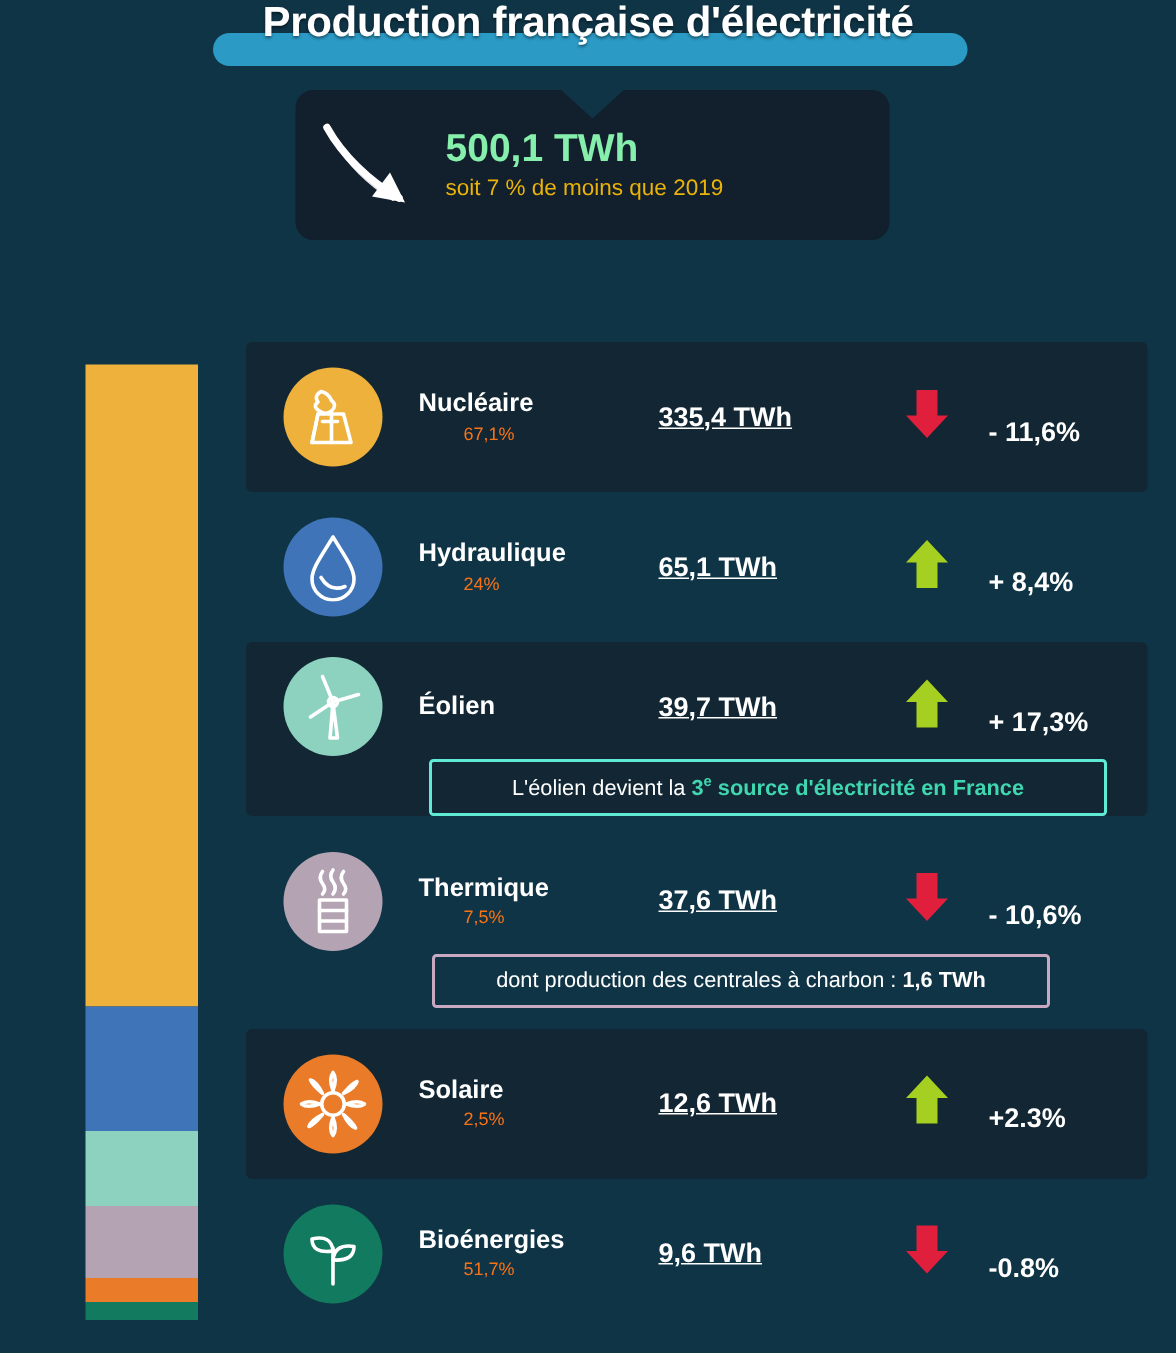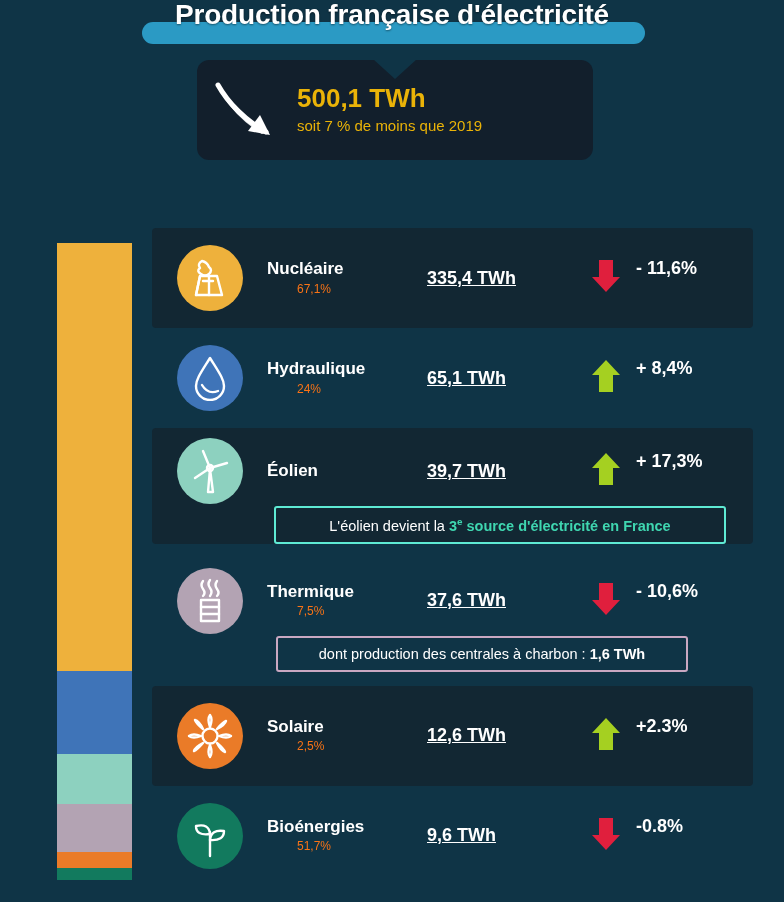--- a/index.html
+++ b/index.html
@@ -57,39 +57,39 @@
     border-right: 22px solid transparent;
     border-top: 20px solid #0f3446;
   }
   .summary-arrow {
     width: 96px; height: 76px;
     display: flex; align-items: center; justify-content: center;
     flex: 0 0 auto;
   }
   .summary-texts { padding-left: 4px; }
   .summary-value {
-    font-size: 26px; font-weight: bold; color: #eab308; line-height: 1.15;
+    font-size: 26px; font-weight: bold; color: #86efac; line-height: 1.15;
   }
   .summary-sub {
     font-size: 15px; color: #eab308; line-height: 1.3; margin-top: 2px;
   }
 
   
   .bar {
     position: absolute;
     left: 57px; top: 243px;
     width: 75px; height: 637px;
     display: flex; flex-direction: column;
   }
   .bar-seg { width: 100%; }
 
   
   .rows {
     position: absolute;
-    left: 152px; top: 228px;
+    left: 164px; top: 228px;
     width: 601px;
   }
   .row {
     position: relative;
     width: 601px;
     padding: 0;
   }
   .row.card { background: #122733; border-radius: 4px; }
   .row.plain { background: transparent; }
 
@@ -119,21 +119,21 @@
     font-size: 12px; color: #f97316; line-height: 1.35; margin-top: 1px; margin-left: 30px;
   }
   .value {
     width: 150px; flex: 0 0 auto;
     font-size: 18px; font-weight: bold; color: #ffffff;
     text-align: left;
     text-decoration: underline;
   }
   .delta {
     flex: 1 1 auto;
-    display: flex; align-items: flex-start; gap: 15px;
+    display: flex; align-items: flex-end; gap: 26px;
     padding-left: 14px;
   }
   .delta-label {
     font-size: 18px; font-weight: bold; color: #ffffff; white-space: nowrap;
   }
 
   
   .note {
     margin: -8px 0 14px 122px;
     width: 452px;

